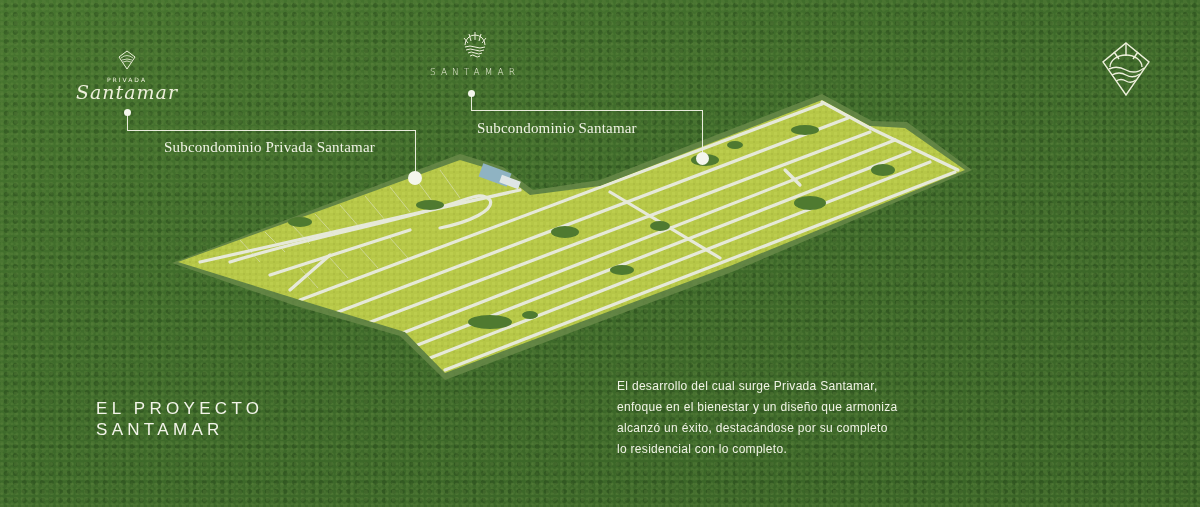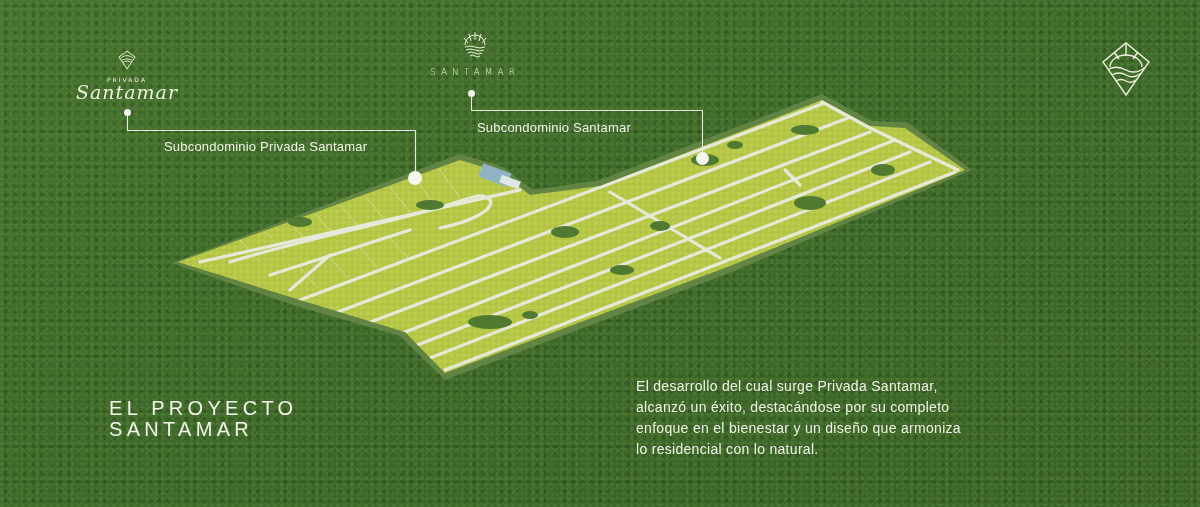--- a/index.html
+++ b/index.html
@@ -33,31 +33,31 @@
     position:absolute; left:415px; top:30px; width:120px; text-align:center; z-index:3; color:#eef0dc;
   }
   .logo-santamar .word {
     font-family:"DejaVu Sans", sans-serif; font-size:9px; letter-spacing:5px; margin-top:3px;
     font-weight:300;
   }
   .logo-corner { position:absolute; left:1100px; top:40px; z-index:3; }
   .callout-line { position:absolute; z-index:2; background:#e9ecdc; }
   .dot { position:absolute; z-index:3; border-radius:50%; background:#f4f6ec; }
   .label {
-    position:absolute; z-index:3; color:#f1f3e6; font-size:13px; white-space:nowrap;
-    font-family:Liberation Sans, sans-serif; letter-spacing:0.2px;
+    position:absolute; z-index:3; color:#f1f3e6; font-size:15px; white-space:nowrap;
+    font-family:Liberation Serif, serif; letter-spacing:0.2px;
   }
   .title-block {
     position:absolute; left:96px; top:398px; z-index:3; color:#f3f4ea;
-    font-family:"Liberation Sans", sans-serif; font-size:20px; letter-spacing:4.3px; line-height:21px;margin-left:13px;
+    font-family:"Liberation Sans", sans-serif; font-size:17px; letter-spacing:4.3px; line-height:21px;
   }
   .title-block div { margin:0; }
   .desc {
-    position:absolute; left:636px; top:376px; width:520px; z-index:3; color:#f1f3e6;
-    font-family:"Liberation Sans", sans-serif; font-size:14px; line-height:21px; letter-spacing:0.3px;
+    position:absolute; left:617px; top:376px; width:520px; z-index:3; color:#f1f3e6;
+    font-family:"Liberation Sans", sans-serif; font-size:12px; line-height:21px; letter-spacing:0.3px;
   }
   .desc div { white-space:nowrap; }
 </style>
 </head>
 <body>
 
 <div class="forest"></div>
 
 <svg class="site" width="1200" height="507" viewBox="0 0 1200 507">
   <defs>
@@ -190,16 +190,16 @@
 <div class="dot" style="left:696px;top:152px;width:13px;height:13px;"></div>
 <div class="label" style="left:477px;top:120px;">Subcondominio Santamar</div>
 
 <div class="title-block">
   <div>EL PROYECTO</div>
   <div>SANTAMAR</div>
 </div>
 
 <div class="desc">
   <div>El desarrollo del cual surge Privada Santamar,</div>
+  <div>enfoque en el bienestar y un diseño que armoniza</div>
   <div>alcanzó un éxito, destacándose por su completo</div>
-  <div>enfoque en el bienestar y un diseño que armoniza</div>
-  <div>lo residencial con lo natural.</div>
+  <div>lo residencial con lo completo.</div>
 </div>
 
 </body></html>

